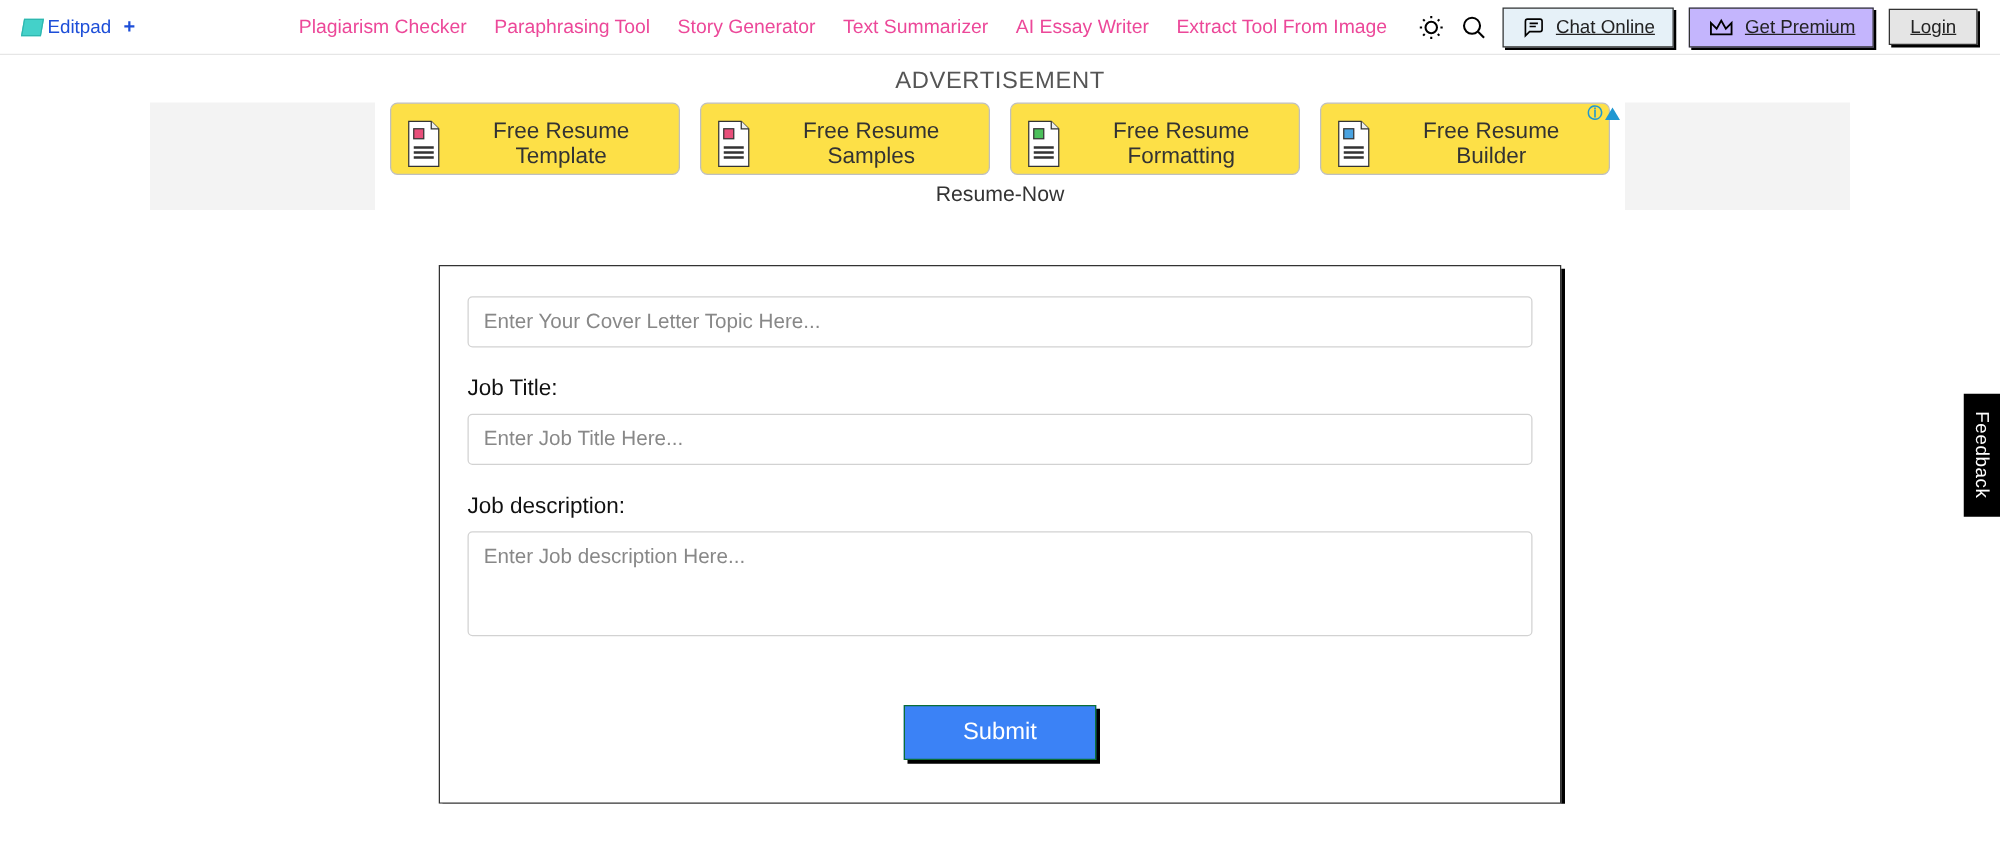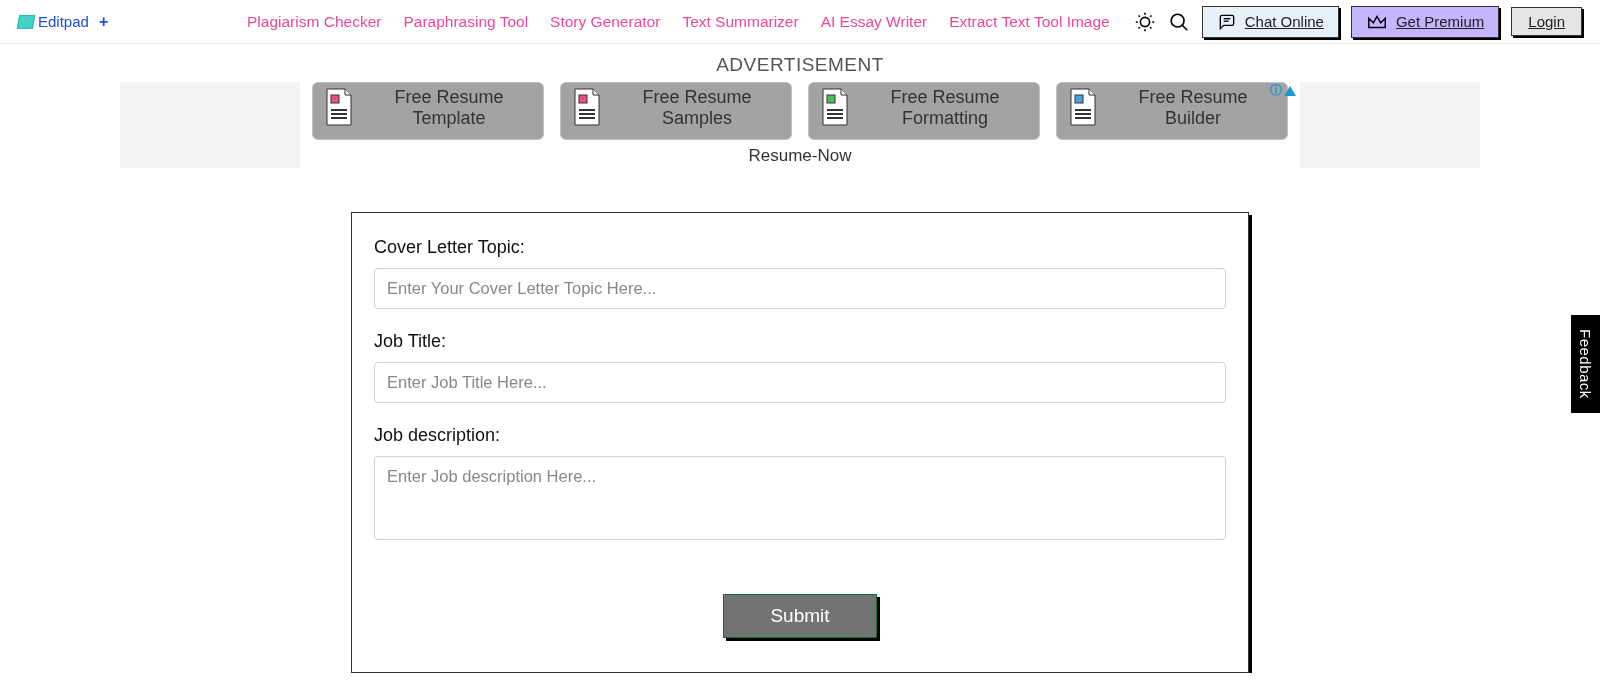--- a/index.html
+++ b/index.html
@@ -79,25 +79,25 @@
     margin: 0 auto;
   }
   .ad-side {
     width: 180px; height: 86px;
     background: #f3f3f3;
   }
   .ad-center { flex: 1; position: relative; padding-bottom: 4px; }
   .ad-row { display: flex; justify-content: center; gap: 16px; }
   .ad-card {
     display: flex;
-    align-items: flex-start;
+    align-items: flex-end;
     gap: 10px;
     width: 232px;
     height: 58px;
-    background: #a3a3a3;
+    background: #fde047;
     border: 1px solid #bfbfbf;
     border-radius: 6px;
     padding: 4px 10px;
     cursor: pointer;
   }
   .ad-card-text {
     flex: 1;
     text-align: center;
     font-size: 18px;
     color: #333;
@@ -133,21 +133,21 @@
     padding: 10px 12px;
     font-size: 16.5px;
     color: #8b5cf6;
     font-family: inherit;
     margin-bottom: 22px;
   }
   .form-input::placeholder, .form-textarea::placeholder { color: #888; }
   .form-textarea { height: 84px; resize: none; }
   .submit-wrap { text-align: center; margin-top: 28px; }
   .submit-btn {
-    background: #737373;
+    background: #3b82f6;
     color: #fff;
     font-size: 19px;
     border: 1px solid #0b6e36;
     padding: 10px 46px;
     box-shadow: 3px 3px 0 #000;
     cursor: pointer;
   }
 
   .feedback-tab {
     position: fixed;
@@ -171,21 +171,21 @@
     <span>Editpad</span>
     <span class="plus">+</span>
   </div>
 
   <div class="nav">
     <a>Plagiarism Checker</a>
     <a>Paraphrasing Tool</a>
     <a>Story Generator</a>
     <a>Text Summarizer</a>
     <a>AI Essay Writer</a>
-    <a>Extract Text Tool Image</a>
+    <a>Extract Tool From Image</a>
   </div>
 
   <div class="header-right">
     <span class="icon-btn">
       <svg width="22" height="22" viewBox="0 0 24 24" fill="none" stroke="#000" stroke-width="1.8">
         <circle cx="12" cy="12" r="5"></circle>
         <line x1="12" y1="2" x2="12" y2="4"></line>
           <line x1="12" y1="20" x2="12" y2="22"></line>
         <line x1="2" y1="12" x2="4" y2="12"></line>
           <line x1="20" y1="12" x2="22" y2="12"></line>
@@ -284,21 +284,20 @@
           <div class="ad-card-text">Free Resume Builder</div>
         </div>
       </div>
       <div class="ad-brand">Resume-Now</div>
     </div>
     <div class="ad-side"></div>
   </div>
 </div>
 
 <div class="form-card">
-  <div class="form-label">Cover Letter Topic:</div>
   <input class="form-input" placeholder="Enter Your Cover Letter Topic Here..." style="">
 
   <div class="form-label">Job Title:</div>
   <input class="form-input" placeholder="Enter Job Title Here..." style="">
 
   <div class="form-label">Job description:</div>
   <textarea class="form-textarea" placeholder="Enter Job description Here..." style=""></textarea>
 
   <div class="submit-wrap">
     <button class="submit-btn">Submit</button>

